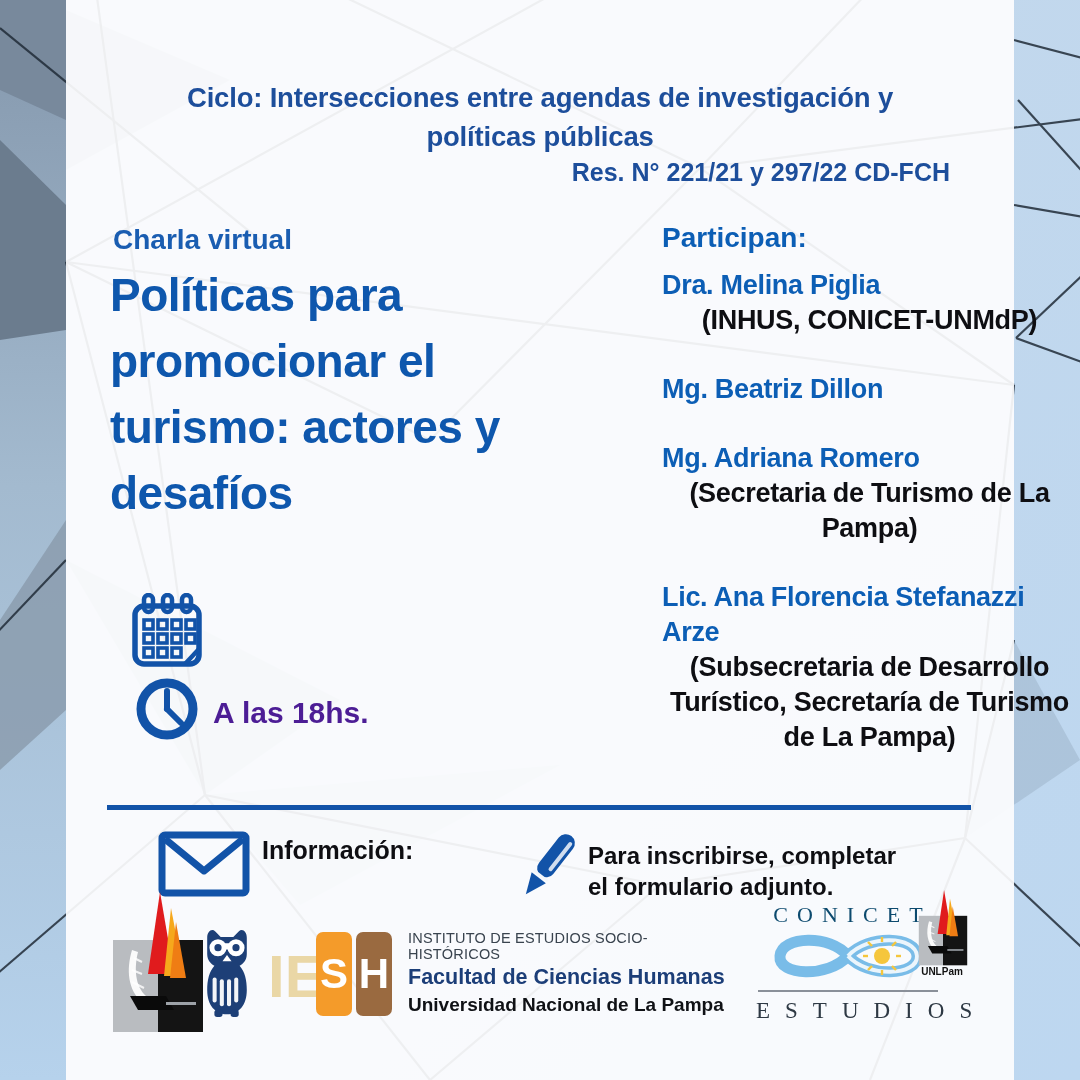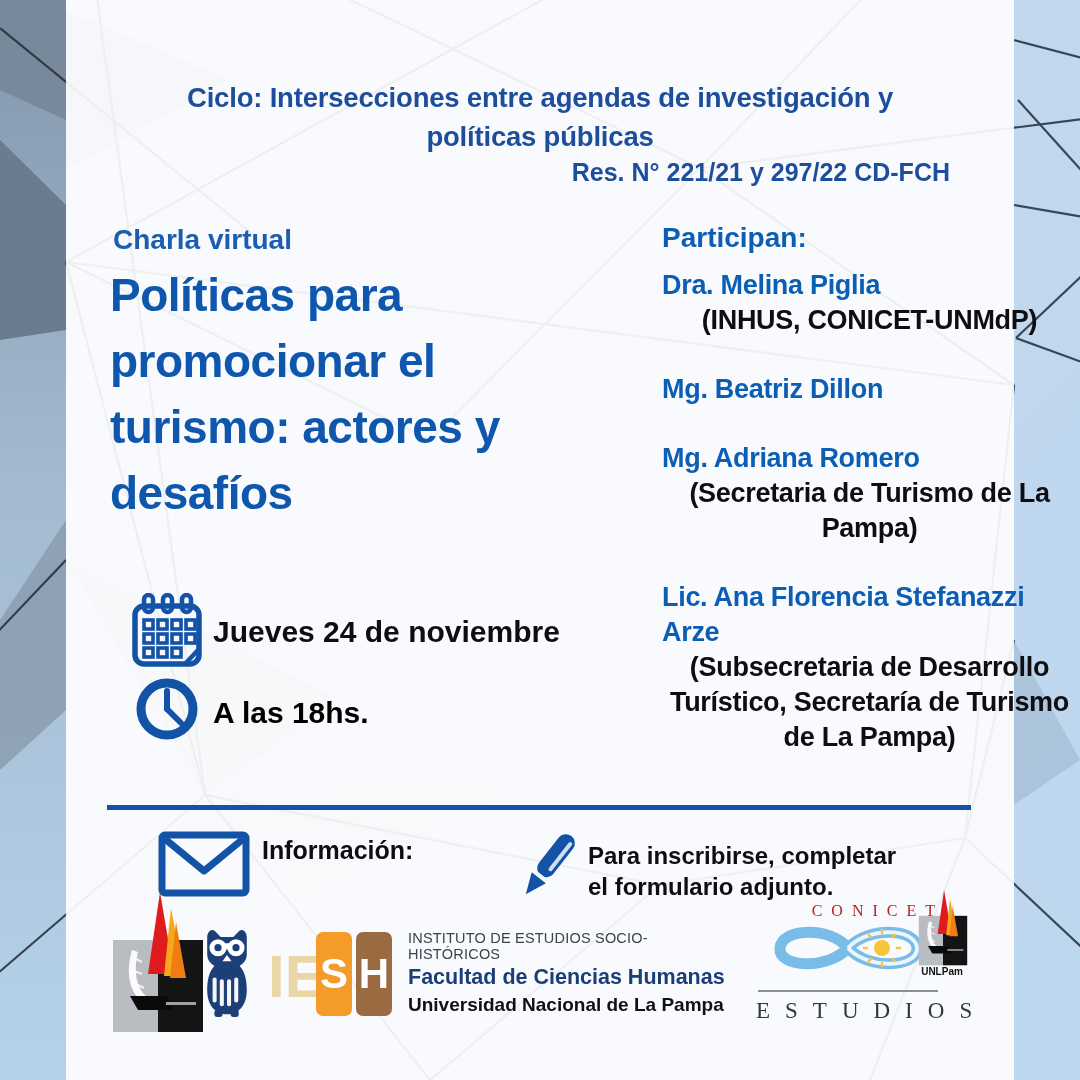--- a/index.html
+++ b/index.html
@@ -24,21 +24,21 @@
   .participants{left:616px;top:222px;width:415px;margin-left:46px;}
   .pheading{font-size:28px;font-weight:bold;color:#0c5eb5;margin-bottom:14px;}
   .pgroup{margin-bottom:34px;}
   .pname{font-size:27px;line-height:35px;font-weight:bold;color:#0c5eb5;letter-spacing:-0.3px;}
   .paff{font-size:27px;line-height:35px;font-weight:bold;color:#0e0e12;letter-spacing:-0.3px;text-align:center;}
 
   
   .cal-icon{left:130px;top:593px;}
   .date-text{left:213px;top:615px;font-size:30px;font-weight:bold;color:#0e0e12;}
   .clock-icon{left:133px;top:675px;}
-  .time-text{left:213px;top:696px;font-size:30px;font-weight:bold;color:#000000;}
+  .time-text{left:213px;top:696px;font-size:30px;font-weight:bold;color:#4c1d95;}
 
   .divider{left:107px;top:805px;width:864px;height:5px;background:#1253a8;}
 
   
   .env-icon{left:158px;top:831px;}
   .info-block{left:262px;top:834px;font-size:25px;line-height:32px;font-weight:bold;color:#0e0e12;}
   .pen-icon{left:512px;top:824px;}
   .inscription{left:588px;top:840px;font-size:24px;line-height:31px;font-weight:bold;color:#0e0e12;}
 
   
@@ -48,21 +48,21 @@
   .iesh-ie{position:absolute;left:0;top:12px;font-size:60px;font-weight:bold;color:#ead7a6;letter-spacing:0px;}
   .iesh-block{position:absolute;top:2px;width:36px;height:84px;border-radius:7px;
     display:flex;align-items:center;justify-content:center;color:#fff;font-size:42px;font-weight:bold;}
   .iesh-s{left:48px;background:#f49b2a;}
   .iesh-h{left:88px;background:#9a6a40;}
   .inst-block{left:408px;top:930px;width:330px;}
   .inst-l1{font-size:14.5px;color:#39434e;letter-spacing:0.2px;margin-bottom:3px;}
   .inst-l2{font-size:21.5px;font-weight:bold;color:#1c3e78;margin-bottom:4px;}
   .inst-l3{font-size:19px;font-weight:bold;color:#0f1115;}
   .conicet{left:752px;top:902px;width:192px;text-align:center;}
-  .conicet-label{font-family:"Liberation Serif",serif;font-size:16px;color:#b91c1c;letter-spacing:9px;text-indent:9px;text-align:right;}
+  .conicet-label{font-family:"Liberation Serif",serif;font-size:22px;color:#0c4a6e;letter-spacing:9px;text-indent:9px;}
   .gray-rule{left:758px;top:990px;width:180px;height:2px;background:#8a9099;}
   .iehsolp{left:756px;top:998px;width:222px;font-family:"Liberation Serif",serif;
     font-size:23px;color:#2e3944;letter-spacing:15px;}
   .emblem-small{left:916px;top:890px;}
   .unlpam-label{left:906px;top:966px;width:72px;text-align:center;font-size:10px;font-weight:bold;color:#111;}
 </style>
 </head>
 <body>
 
 <div class="canvas">
@@ -178,21 +178,20 @@
             <rect x="28" y="41" width="9" height="9"></rect>
           <rect x="42" y="41" width="9" height="9"></rect>
             <rect x="56" y="41" width="9" height="9"></rect>
           <rect x="14" y="55" width="9" height="9"></rect>
             <rect x="28" y="55" width="9" height="9"></rect>
           <rect x="42" y="55" width="9" height="9"></rect>
         </g>
         <path d="M69,56 L55,71" stroke-width="4.5"></path>
       </g>
     </svg>
-    <div class="abs date-text">Jueves 24 de noviembre</div>
 
     <svg class="abs clock-icon" width="68" height="68" viewBox="0 0 68 68">
       <circle cx="34" cy="34" r="26" fill="none" stroke="#1253a8" stroke-width="9"></circle>
       <path d="M34,34 L34,16" stroke="#1253a8" stroke-width="6" stroke-linecap="round"></path>
       <path d="M34,34 L48,48" stroke="#1253a8" stroke-width="6" stroke-linecap="round"></path>
     </svg>
     <div class="abs time-text">A las 18hs.</div>
 
     <div class="abs divider"></div>
 

